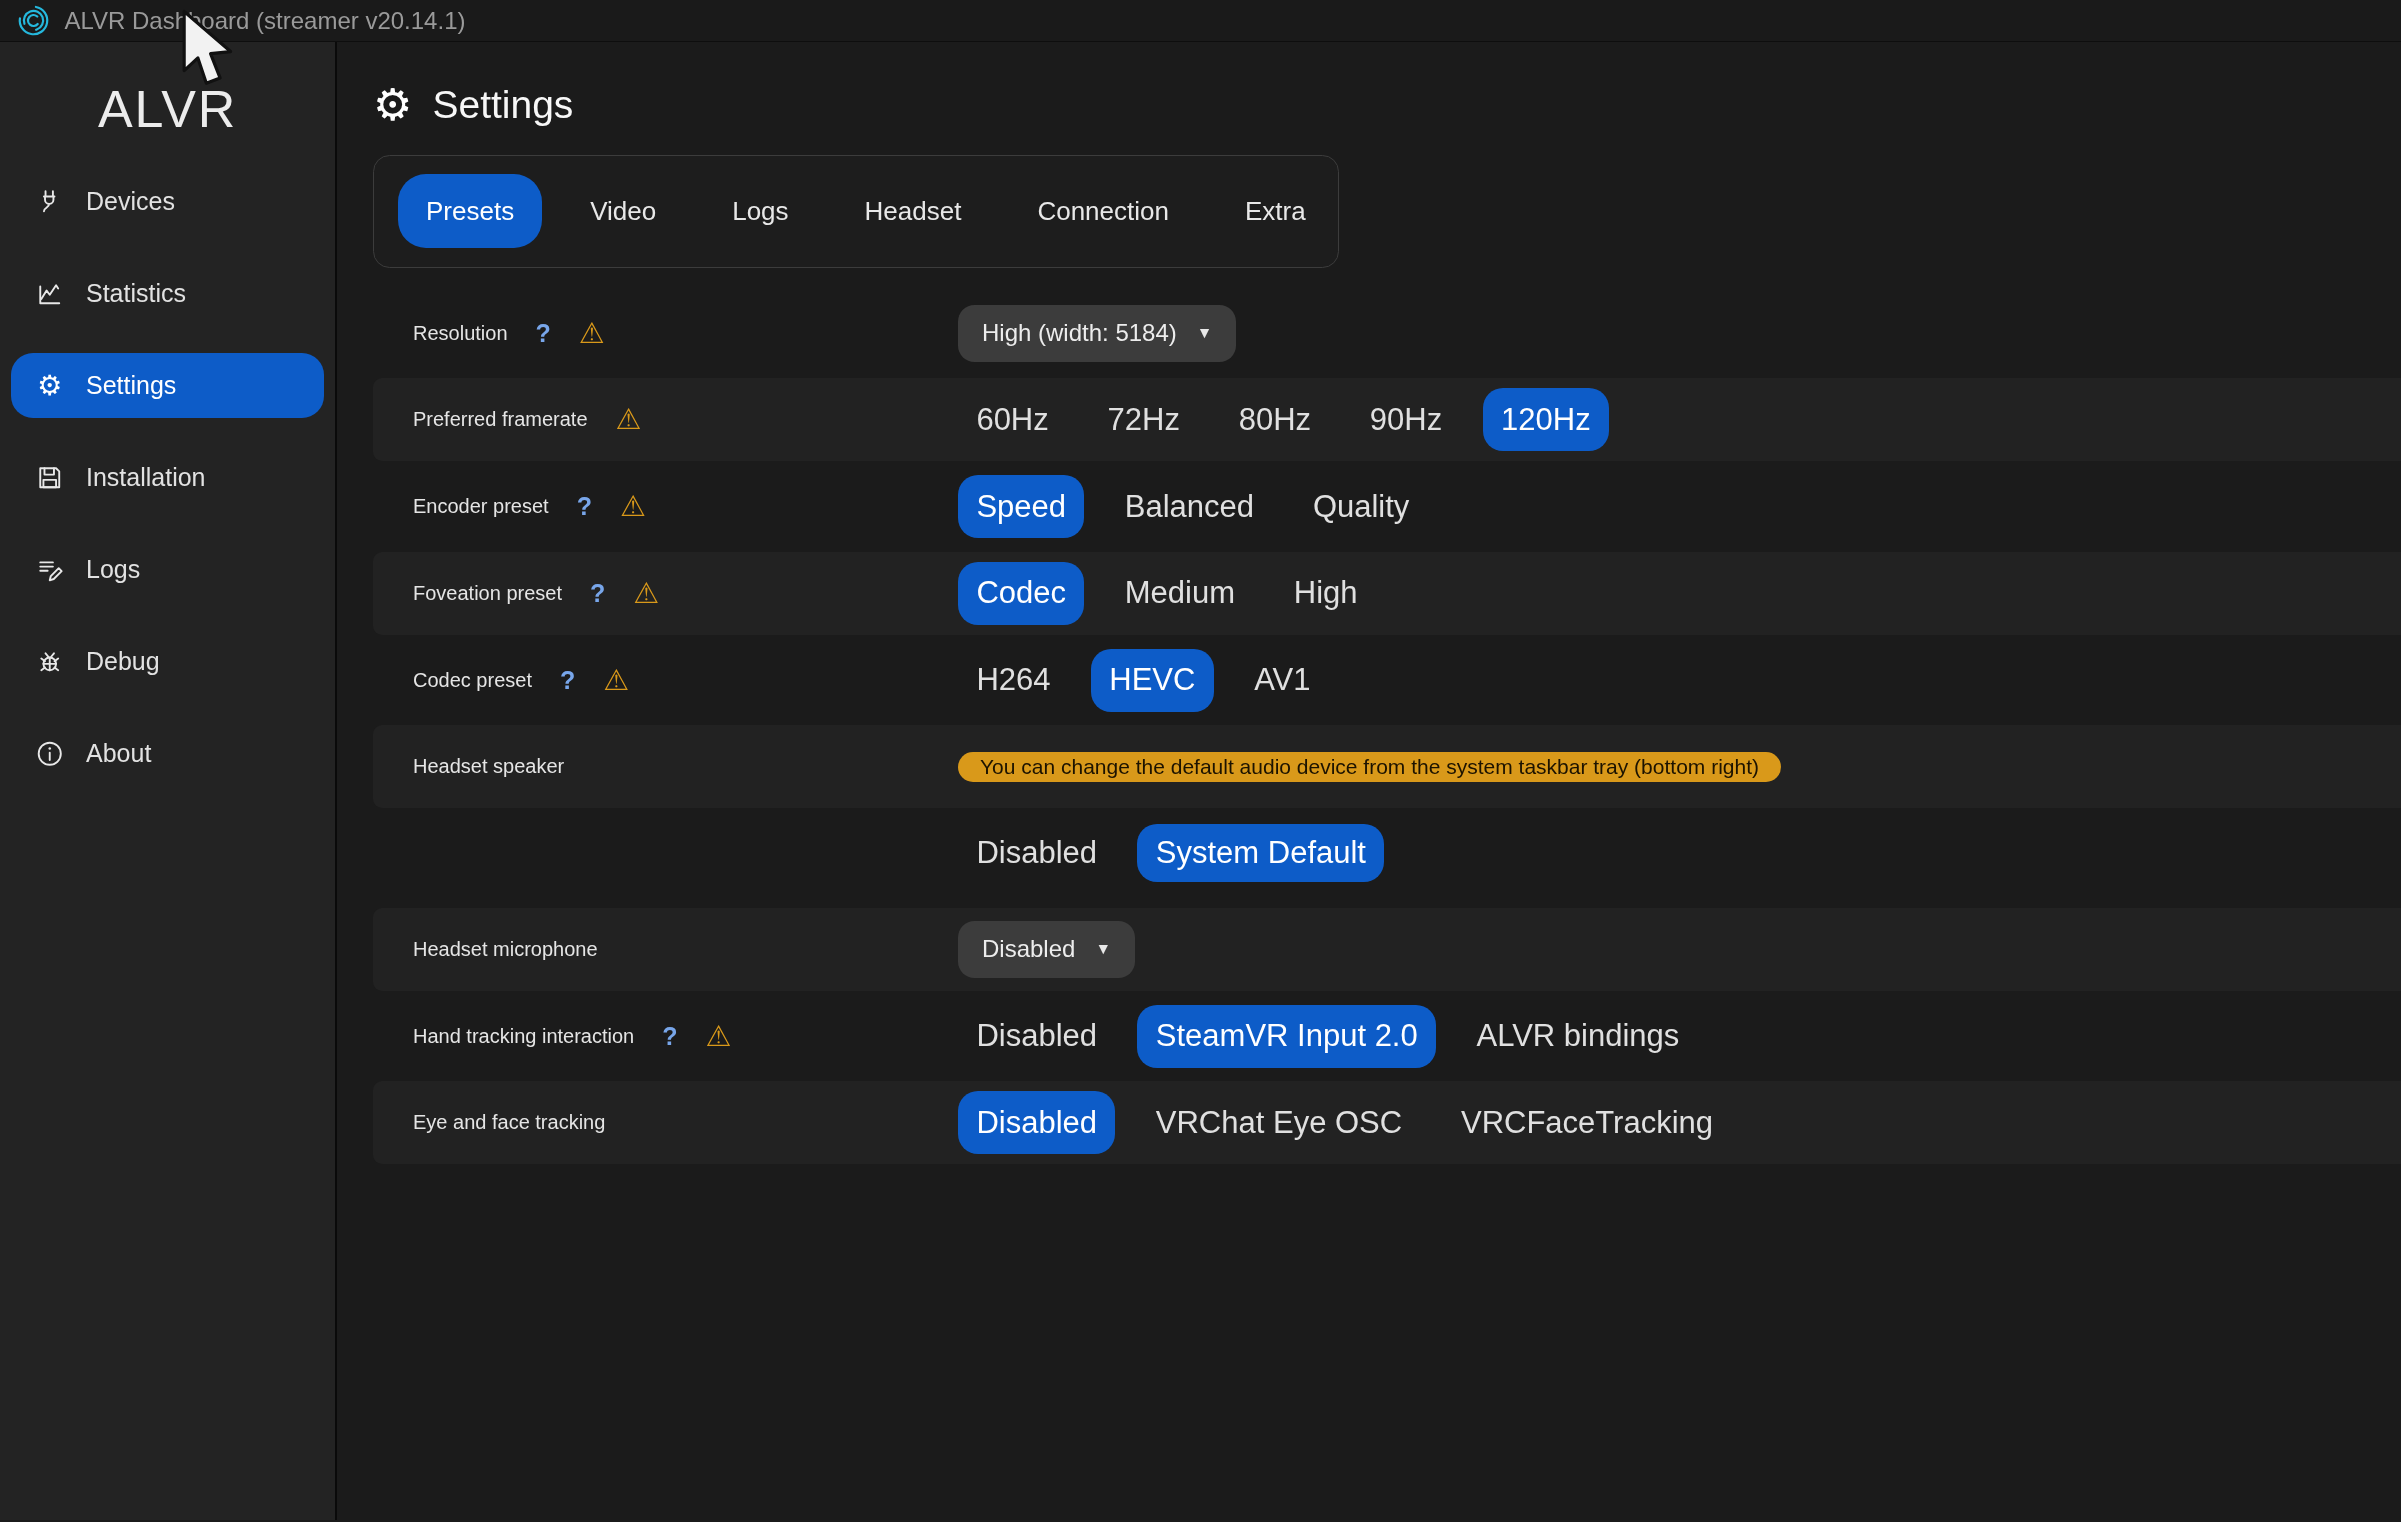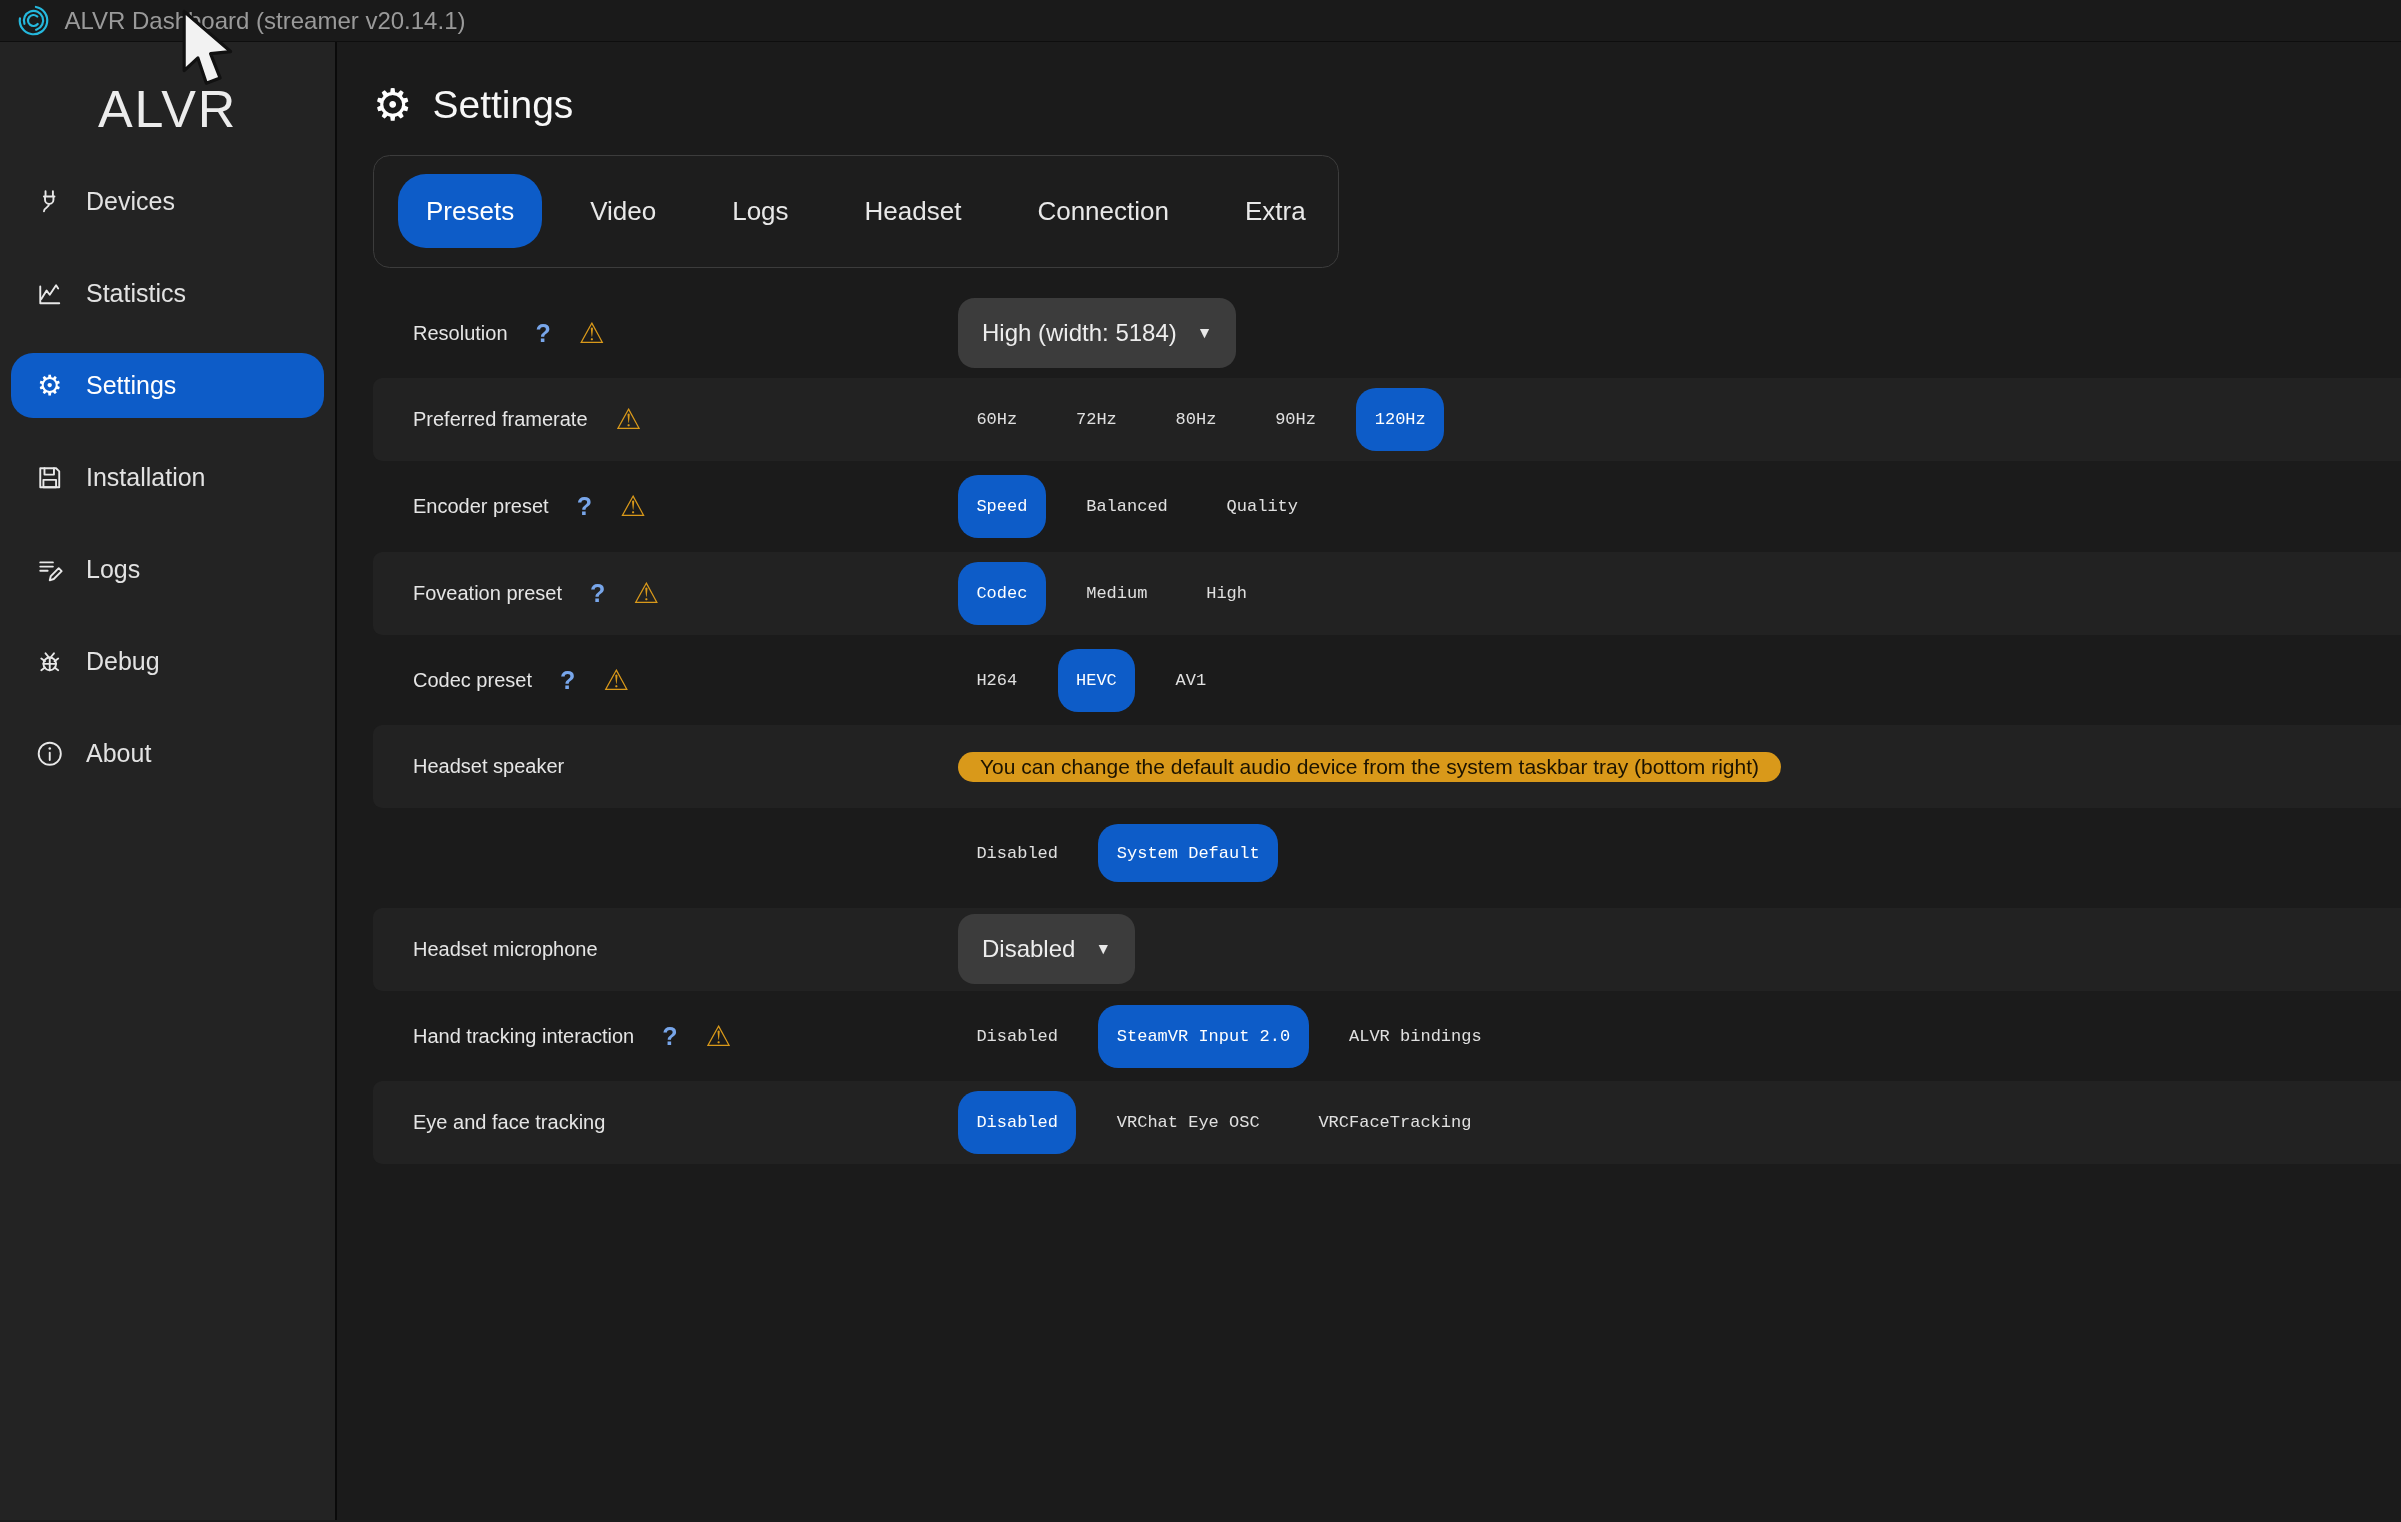--- a/index.html
+++ b/index.html
@@ -48,25 +48,25 @@
          border-radius:9.2px 0 0 9.2px; }
   .row.striped { background:var(--stripe); }
   .row.spaced { margin-top:13px; }
   .label-group { width:545px; flex-shrink:0; display:flex; align-items:center; gap:28px; }
   .label { font-size:20px; color:#e5e5e5; }
   .help { font-size:25px; font-weight:700; color:var(--help); background:none; border:none;
           font-family:inherit; cursor:pointer; }
   .warn { font-size:29px; color:var(--amber); line-height:1; }
   .control { display:flex; align-items:center; gap:22px; }
   .opt { height:63px; display:flex; align-items:center; padding:0 18.4px; border-radius:20px;
-         font-size:17px; color:#e0e0e0; background:transparent; border:none;
-         font-family:Liberation Mono, monospace; cursor:pointer; }
+         font-size:31px; color:#e0e0e0; background:transparent; border:none;
+         font-family:Liberation Sans, sans-serif; cursor:pointer; }
   .opt.selected { background:var(--blue); color:#ffffff; }
   .opt.small { height:58px; }
-  .dropdown { height:70px; background:#3c3c3c; border-radius:16.6px; border:none;
+  .dropdown { height:57px; background:#3c3c3c; border-radius:16.6px; border:none;
               display:flex; align-items:center; gap:20px; padding:0 24px; font-size:24px;
               color:#ededed; font-family:inherit; cursor:pointer; }
   .caret { font-size:15.7px; color:#e8e8e8; }
   .notice { height:30px; background:var(--amber); color:#1c1300; border-radius:23px;
             display:flex; align-items:center; padding:0 22px; font-size:21px; }
 
   
   .cursor { position:absolute; left:181px; top:9.2px; z-index:99; pointer-events:none; }
 </style>
 </head>

